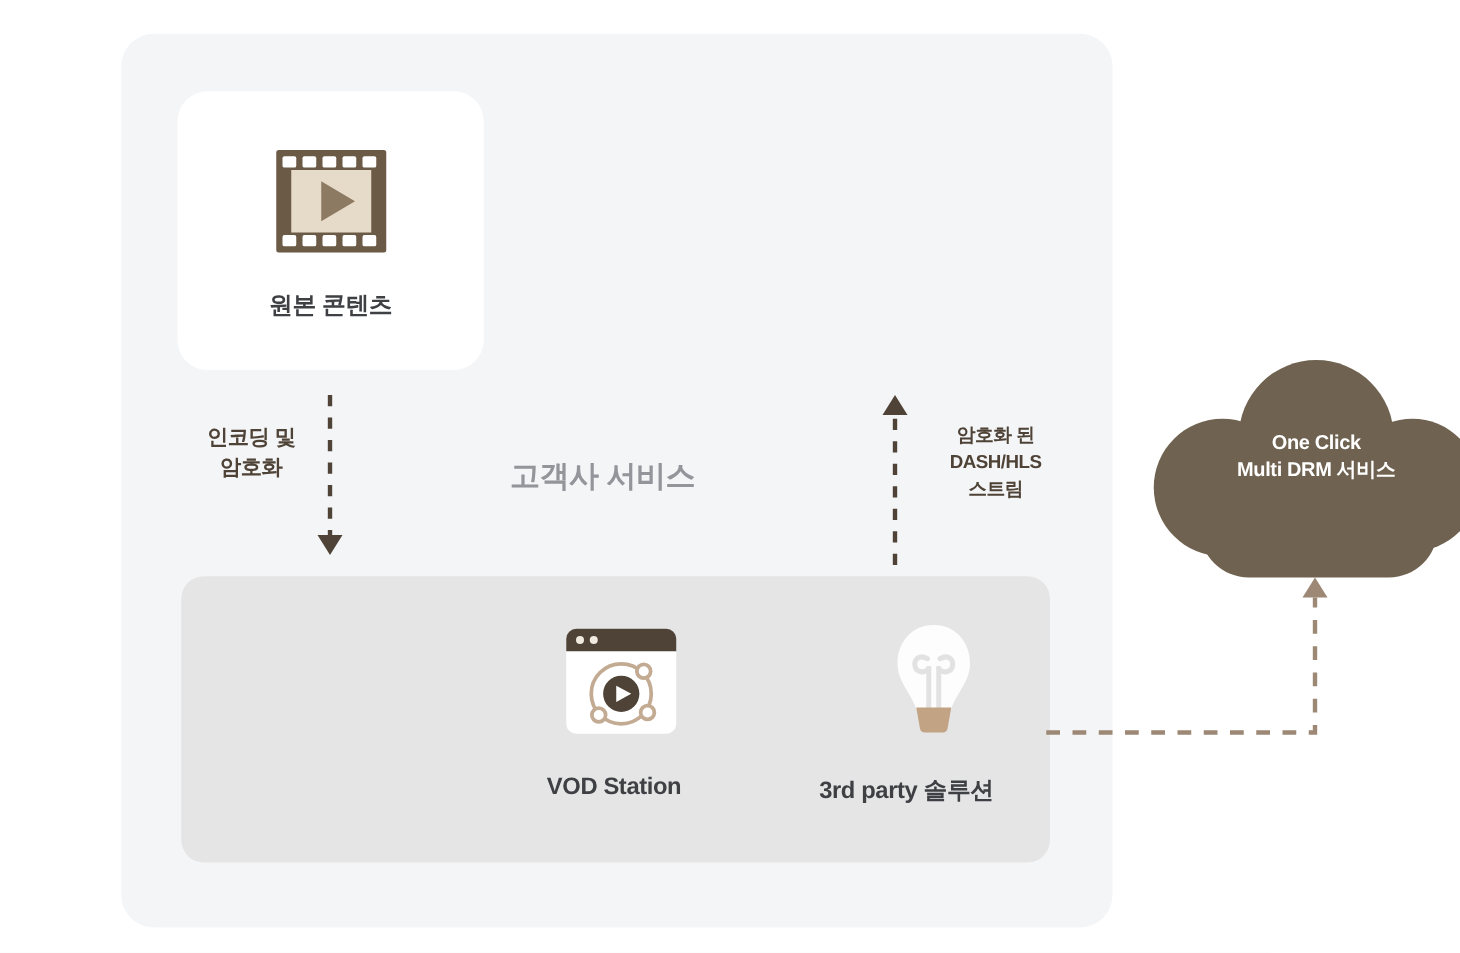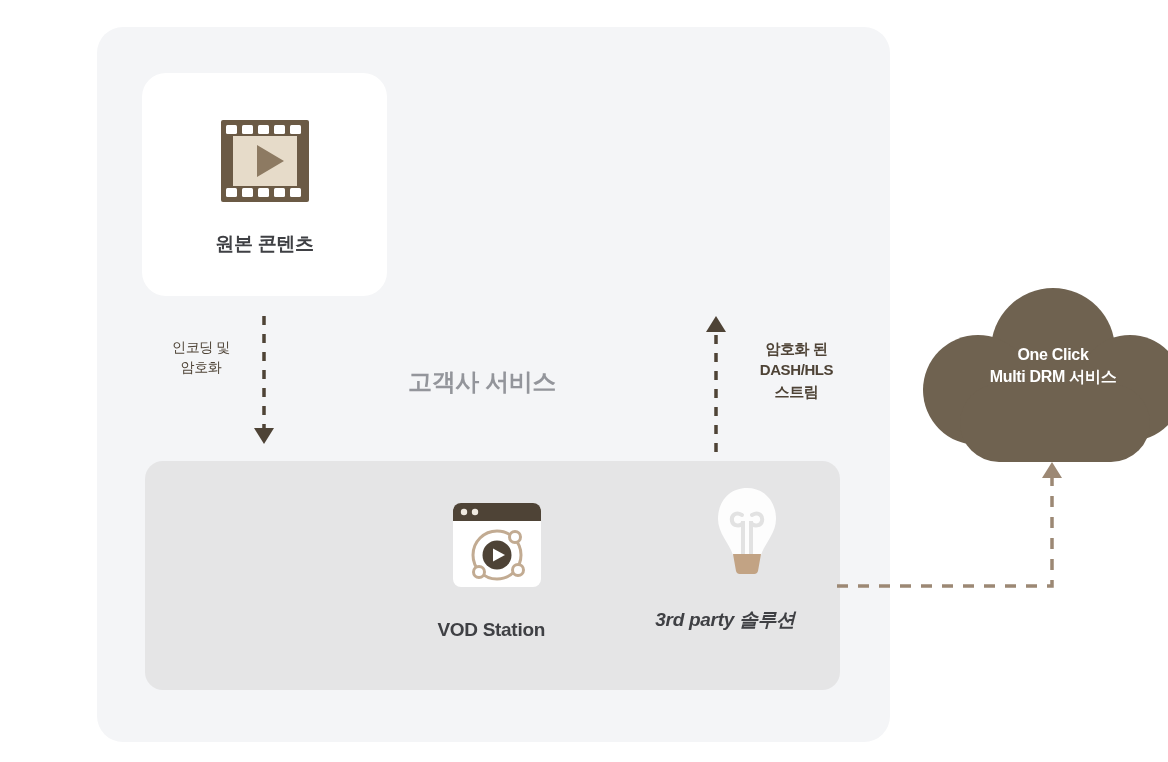--- a/index.html
+++ b/index.html
@@ -68,21 +68,21 @@
     background: #e5e5e6;
     border-radius: 18px;
   }
   .inner-item {
     position: absolute;
     display: flex;
     flex-direction: column;
     align-items: flex-end;
   }
   .inner-item-vod { left: 255px; top: 36px; width: 145px; }
-  .inner-item-3rd { left: 410px; top: 24px; width: 240px; font-style: italic; }
+  .inner-item-3rd { left: 410px; top: 36px; width: 240px; }
 
   .inner-label {
     margin-top: 26px;
     font-size: 19px;
     font-weight: bold;
     color: #3f4044;
     letter-spacing: -0.3px;
     white-space: nowrap;
   }
 
@@ -90,22 +90,22 @@
   .mid-text {
     position: absolute;
     text-align: center;
     line-height: 1.42;
     white-space: pre-line;
   }
   .label-encoding {
     left: 105px;
     top: 338px;
     width: 108px;
-    font-size: 14px;
-    font-weight: normal;
+    font-size: 17px;
+    font-weight: bold;
     color: #4e4336;
     letter-spacing: -0.4px;
   }
   .label-customer {
     left: 310px;
     top: 365px;
     width: 260px;
     font-size: 24px;
     font-weight: bold;
     color: #93959b;

